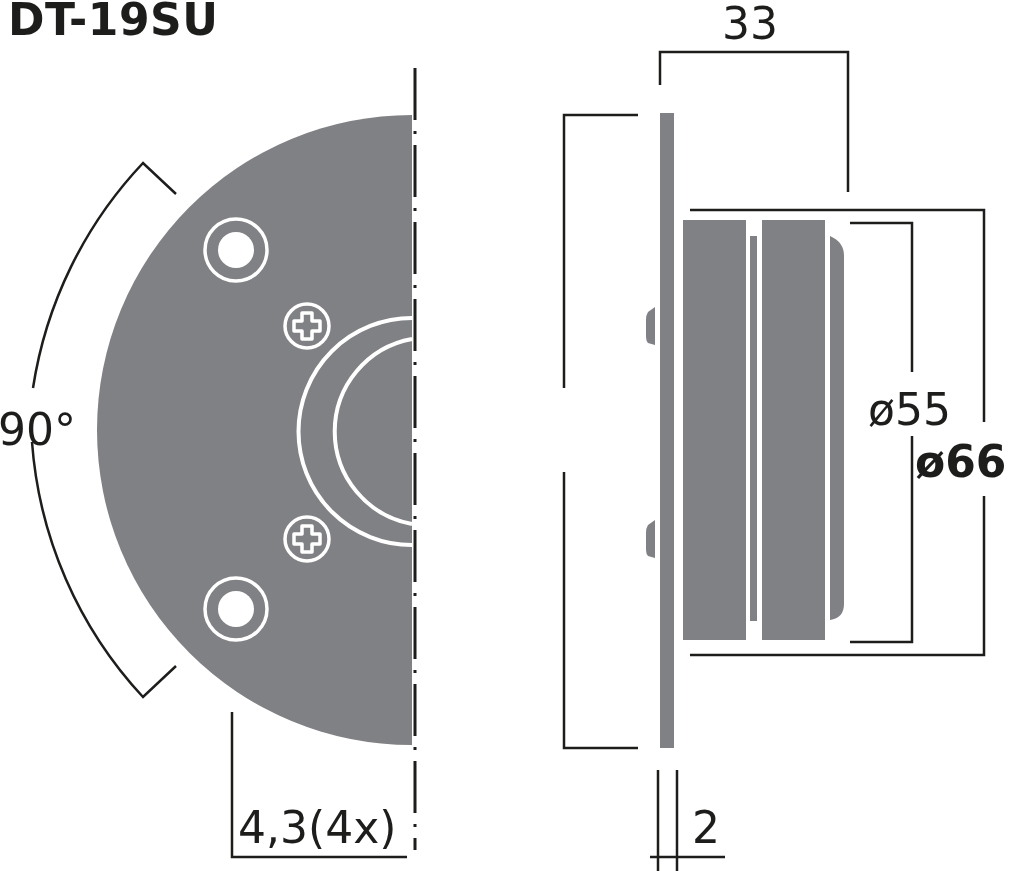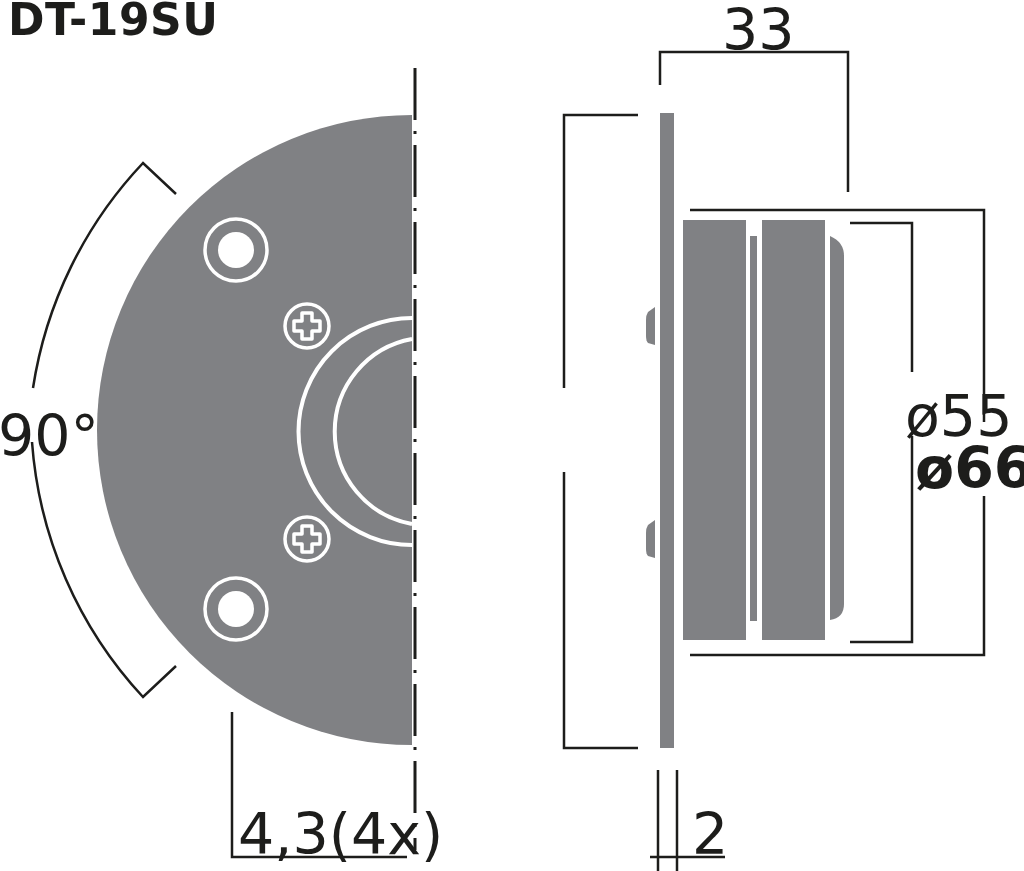--- a/index.html
+++ b/index.html
@@ -5,21 +5,21 @@
   html, body { margin: 0; padding: 0; background: #ffffff; }
   body { width: 1024px; height: 871px; position: relative; overflow: hidden; }
   #diagram { position: absolute; left: 0; top: 0; width: 1024px; height: 827px; }
   .title {
     position: absolute; left: 8px; top: -6px;
     font-family: "DejaVu Sans", sans-serif; font-weight: bold;
     font-size: 44px; color: #1d1d1b; letter-spacing: 0.5px;
   }
   .dim-label {
     position: absolute; font-family: "DejaVu Sans", sans-serif;
-    font-size: 57px; color: #1d1d1b; white-space: nowrap; line-height: 1;
+    font-size: 44px; color: #1d1d1b; white-space: nowrap; line-height: 1;
   }
 </style>
 </head>
 <body>
 
 <div id="diagram">
 
   <div class="title">DT-19SU</div>
 
   <svg width="1024" height="871" viewBox="0 0 1024 871" style="position:absolute;left:0;top:0;">
@@ -82,16 +82,16 @@
 
       <line x1="658" y1="770" x2="658" y2="871" stroke="#1d1d1b" stroke-width="2.5"></line>
       <line x1="677" y1="770" x2="677" y2="871" stroke="#1d1d1b" stroke-width="2.5"></line>
       <line x1="650" y1="857" x2="725" y2="857" stroke="#1d1d1b" stroke-width="2.5"></line>
     </g>
   </svg>
 
   <div class="dim-label" style="left:-2px; top:408px;">90°</div>
   <div class="dim-label" style="left:238px; top:806px;">4,3(4x)</div>
   <div class="dim-label" style="left:722px; top:2px;">33</div>
-  <div class="dim-label" style="left:905px; top:388px;">ø55</div>
+  <div class="dim-label" style="left:868px; top:388px;">ø55</div>
   <div class="dim-label" style="left:915px; top:440px;font-weight:bold;">ø66</div>
   <div class="dim-label" style="left:692px; top:806px;">2</div>
 </div>
 
 </body></html>

